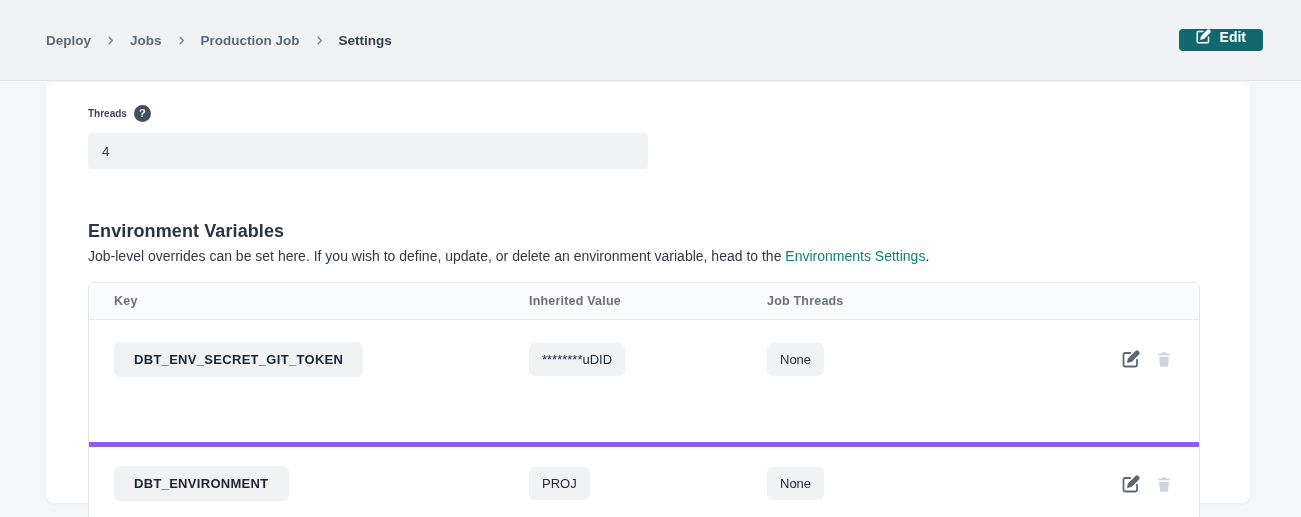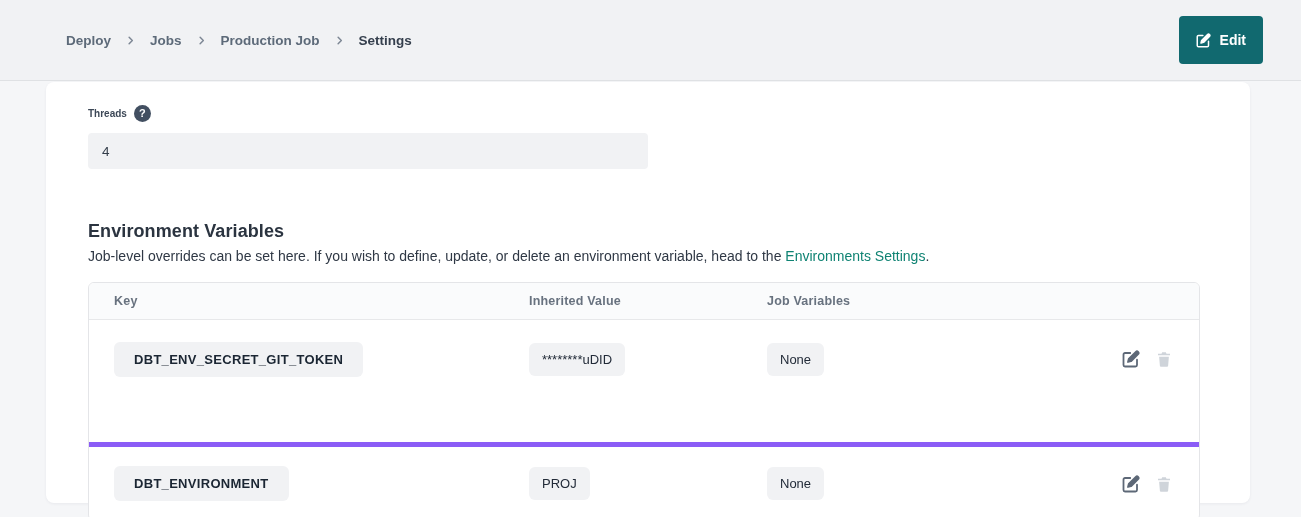--- a/index.html
+++ b/index.html
@@ -13,41 +13,41 @@
   
   .topbar {
     height: 81px;
     background: #f1f2f4;
     border-bottom: 1px solid #dfe1e4;
     display: flex;
     align-items: center;
     justify-content: space-between;
     padding: 0 38px 0 46px;
   }
-  .breadcrumb { display: flex; align-items: center; gap: 14px; margin-left: 20px; }
+  .breadcrumb { display: flex; align-items: center; gap: 14px; }
   .crumb {
     font-size: 13.5px;
     color: #5d6a79;
     font-weight: 600;
     cursor: pointer;
     white-space: nowrap;
   }
   .crumb.current { color: #353f4d; font-weight: 700; cursor: default; }
   .crumb-sep { width: 11px; height: 11px; color: #7d8794; display: inline-flex; }
   .crumb-sep svg { width: 11px; height: 11px; }
 
   .edit-btn {
     display: inline-flex;
-    align-items: center;
+    align-items: flex-start;
     gap: 9px;
     background: #11696f;
     color: #ffffff;
     border: none;
     border-radius: 4px;
-    height: 48px;
+    height: 22px;
     padding: 0 17px;
     font-family: "Liberation Sans", sans-serif;
     font-size: 14px;
     font-weight: 700;
     cursor: pointer;
   }
   .edit-btn svg { width: 15px; height: 15px; }
 
   
   .content { padding: 1px 0 0 46px; }
@@ -214,21 +214,21 @@
     </div>
 
     <section>
       <h2 class="env-title">Environment Variables</h2>
       <p class="env-desc"><span>Job-level overrides can be set here. If you wish to define, update, or delete an environment variable, head to the </span><a>Environments Settings</a><span>.</span></p>
 
       <div class="env-table">
         <div class="t-head">
           <span class="th">Key</span>
           <span class="th">Inherited Value</span>
-          <span class="th">Job Variables</span>
+          <span class="th">Job Threads</span>
           <span class="th"></span>
         </div>
 
         <div class="t-row">
           <span><span class="chip key">DBT_ENV_SECRET_GIT_TOKEN</span></span>
           <span><span class="chip">********uDID</span></span>
           <span><span class="chip">None</span></span>
           <span class="row-actions">
             <button class="icon-btn edit">
               <svg viewBox="0 0 24 24" fill="none" stroke="currentColor" stroke-width="2.4" stroke-linecap="round" stroke-linejoin="round">

